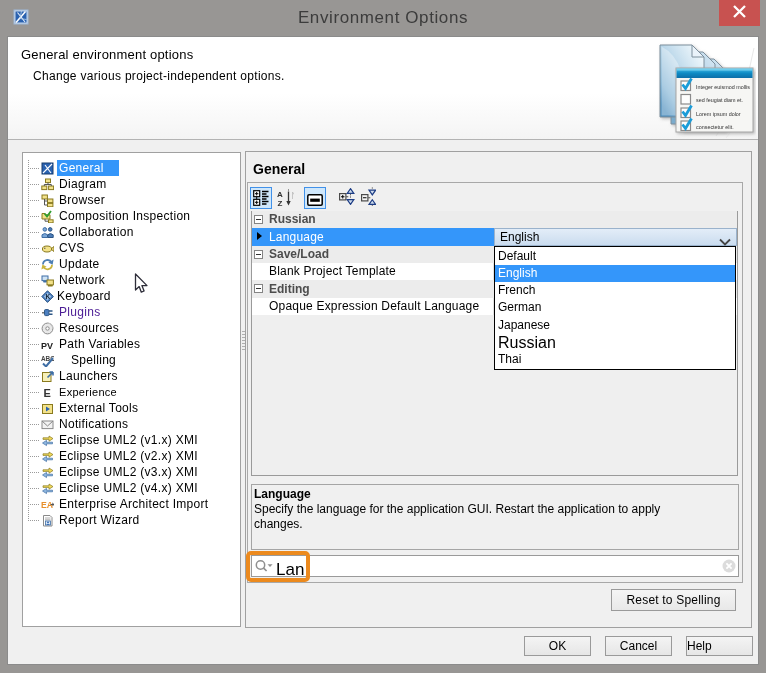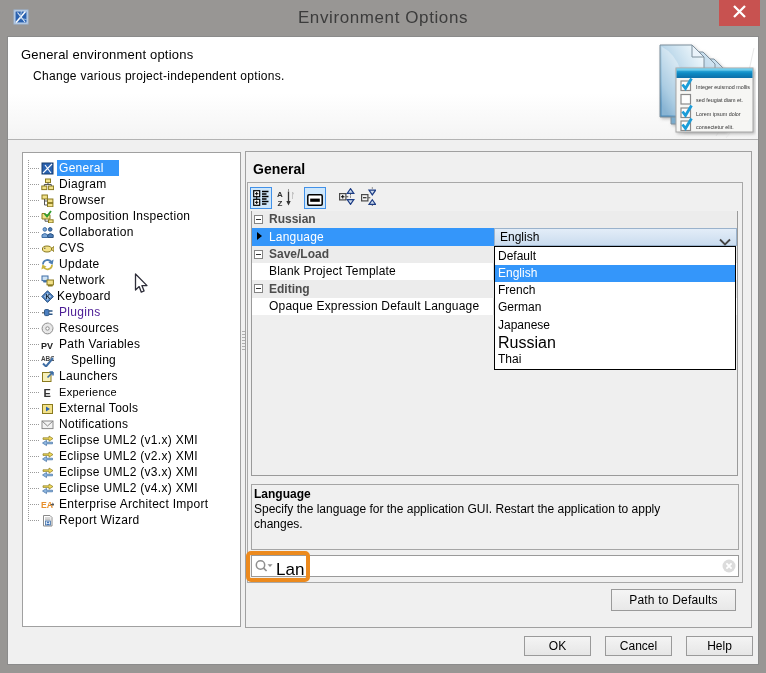--- a/index.html
+++ b/index.html
@@ -356,17 +356,17 @@
 <div class="abs" style="left:276px;top:560px;font-size:17px;color:#000;">Lan</div>
 <div class="abs" style="left:722px;top:559px;">
 <svg width="14" height="14" viewBox="0 0 14 14">
   <circle cx="7" cy="7" r="6.5" fill="#dcdcdc"></circle>
   <path d="M4.4 4.4 L9.6 9.6 M9.6 4.4 L4.4 9.6" stroke="#ffffff" stroke-width="1.8"></path>
 </svg>
 </div>
 
 <div class="abs" style="left:246px;top:551px;width:64px;height:31px;border:4px solid #ec8a1e;border-radius:5px;"></div>
 
-<div class="abs btn" style="left:611px;top:589px;width:125px;height:22px;background:linear-gradient(to bottom,#f5f5f5,#e8e8e8);border:1px solid #9a9a9a;text-align:center;font-size:12px;letter-spacing:0.2px;line-height:20px;">Path to Defaults</div>
+<div class="abs btn" style="left:611px;top:589px;width:125px;height:22px;background:linear-gradient(to bottom,#f5f5f5,#e8e8e8);border:1px solid #9a9a9a;text-align:center;font-size:12px;letter-spacing:0.2px;line-height:20px;">Reset to Spelling</div>
 
 <div class="abs btn" style="left:524px;top:636px;width:67px;height:20px;background:linear-gradient(to bottom,#f4f4f4,#e6e6e6);border:1px solid #9a9a9a;text-align:center;font-size:12px;line-height:18px;">OK</div>
 <div class="abs btn" style="left:605px;top:636px;width:67px;height:20px;background:linear-gradient(to bottom,#f4f4f4,#e6e6e6);border:1px solid #9a9a9a;text-align:center;font-size:12px;line-height:18px;">Cancel</div>
-<div class="abs btn" style="left:686px;top:636px;width:67px;height:20px;background:linear-gradient(to bottom,#f4f4f4,#e6e6e6);border:1px solid #9a9a9a;text-align:center;font-size:12px;line-height:18px;">Help</div>
+<div class="abs btn" style="left:686px;top:636px;width:67px;height:20px;background:linear-gradient(to bottom,#f4f4f4,#e6e6e6);border:1px solid #9a9a9a;text-align:left;font-size:12px;line-height:18px;">Help</div>
 
 </body></html>

